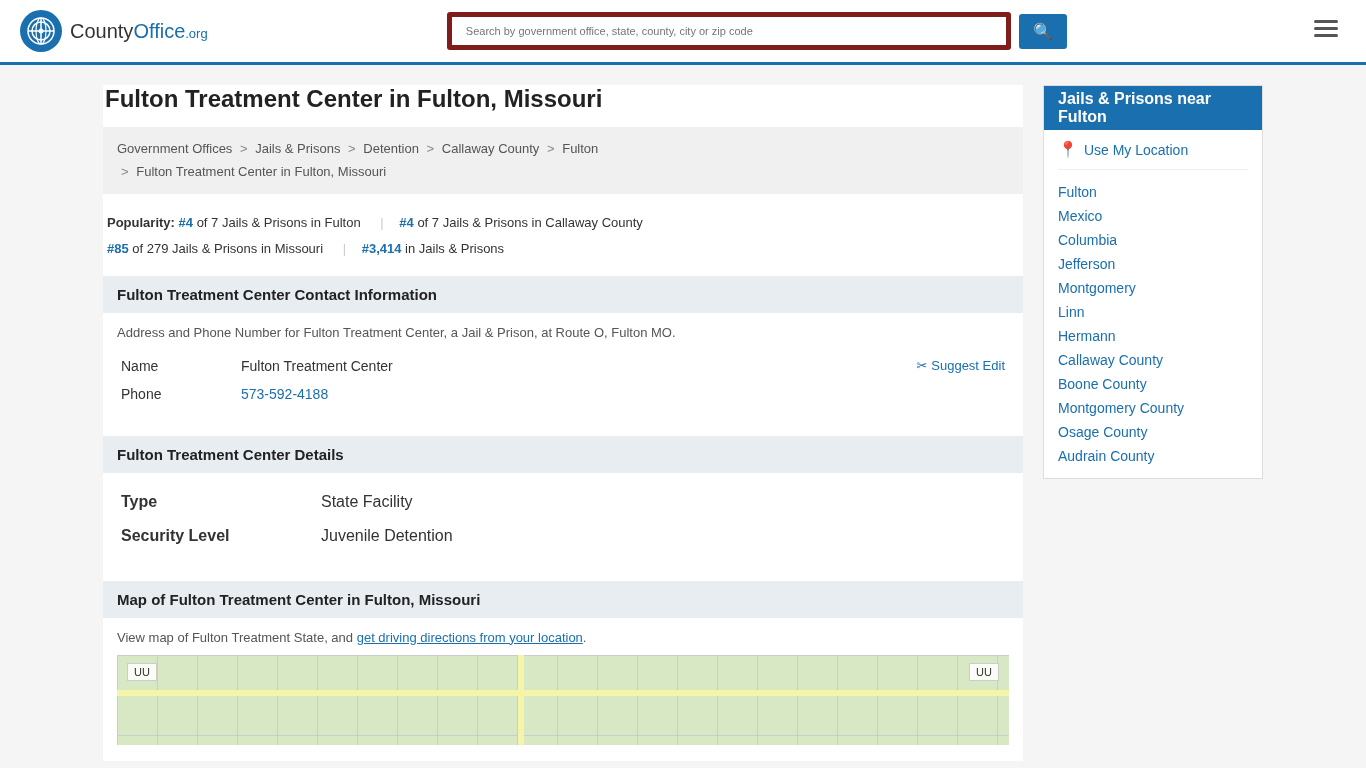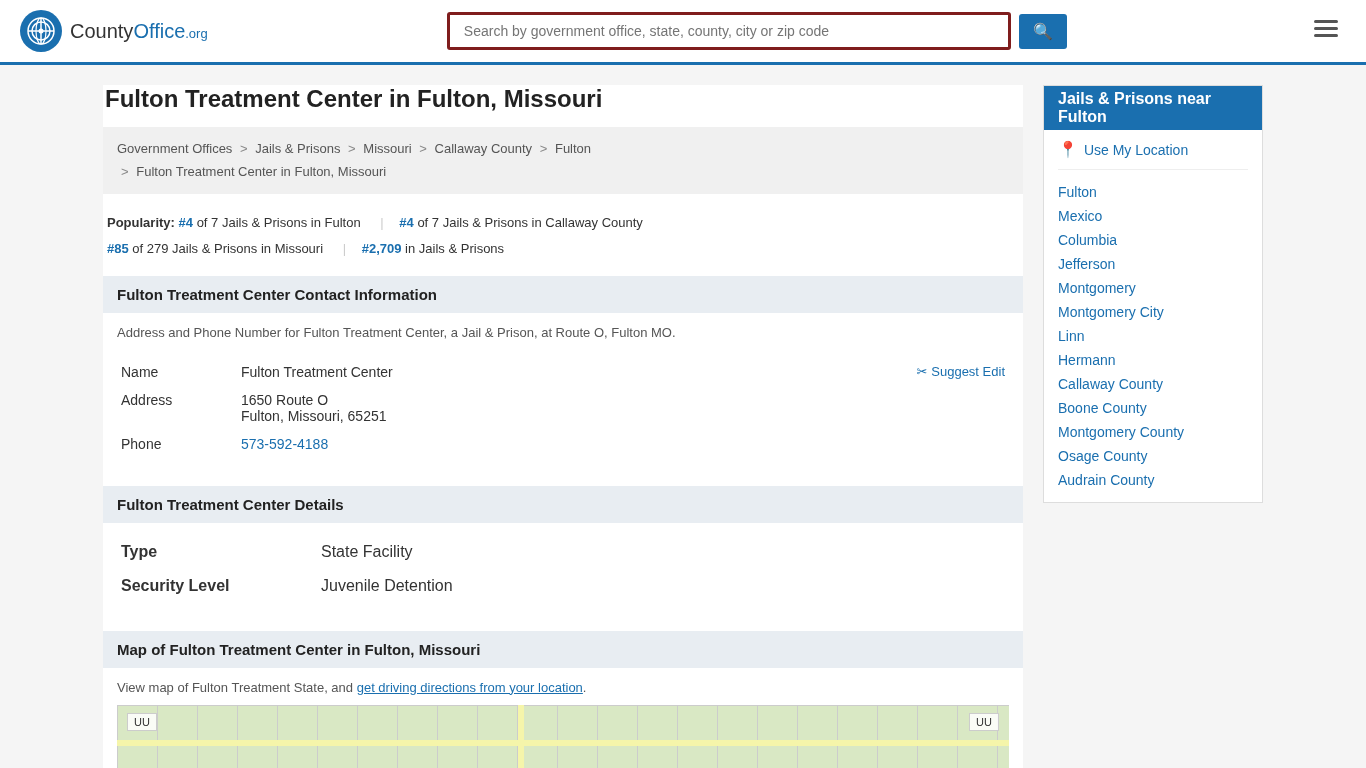--- a/index.html
+++ b/index.html
@@ -46,23 +46,23 @@
       display: flex;
       align-items: center;
       gap: 8px;
       flex: 1;
       max-width: 620px;
       margin: 0 30px;
     }
     #search-input {
       flex: 1;
       padding: 8px 14px;
-      border: 3px solid #7f1d1d;
+      border: 5px solid #7f1d1d;
       border-radius: 3px;
-      font-size: 14px;
+      font-size: 11px;
       outline: none;
     }
     #search-button {
       background: #1a6faf;
       border: none;
       color: white;
       padding: 8px 14px;
       border-radius: 3px;
       cursor: pointer;
       font-size: 16px;
@@ -137,21 +137,21 @@
       margin-bottom: 0;
     }
     .section-body {
       padding: 12px 14px 16px 14px;
     }
 
     
     .info-desc {
       font-size: 13px;
       color: #555;
-      margin-bottom: 18px;
+      margin-bottom: 12px;
     }
     .info-table {
       width: 100%;
       border-collapse: collapse;
     }
     .info-table tr td {
       padding: 6px 4px;
       vertical-align: top;
     }
     .info-table .label-col {
@@ -320,21 +320,21 @@
 <div id="main-container">
 
   <div id="content">
     <h1 id="page-title">Fulton Treatment Center in Fulton, Missouri</h1>
 
     <div id="breadcrumb">
       <a href="#">Government Offices</a>
       <span class="bc-sep">&gt;</span>
       <a href="#">Jails &amp; Prisons</a>
       <span class="bc-sep">&gt;</span>
-      <a href="#">Missouri</a>
+      <a href="#">Detention</a>
       <span class="bc-sep">&gt;</span>
       <a href="#">Callaway County</a>
       <span class="bc-sep">&gt;</span>
       <a href="#">Fulton</a>
       <br>
       <span class="bc-sep">&gt;</span>
       <a href="#">Fulton Treatment Center in Fulton, Missouri</a>
     </div>
 
     <div id="popularity">
@@ -348,21 +348,21 @@
         <span class="pop-num">#4</span>
         <span>of 7 Jails &amp; Prisons in Callaway County</span>
       </span>
       <br>
       <span class="pop-item">
         <span class="pop-num">#85</span>
         <span>of 279 Jails &amp; Prisons in Missouri</span>
       </span>
       <span style="color:#ccc">|</span>
       <span class="pop-item" style="margin-left:12px">
-        <span class="pop-num">#2,709</span>
+        <span class="pop-num">#3,414</span>
         <span>in Jails &amp; Prisons</span>
       </span>
     </div>
 
     <div>
       <div class="section-header">Fulton Treatment Center Contact Information</div>
       <div class="section-body">
         <p class="info-desc">Address and Phone Number for Fulton Treatment Center, a Jail &amp; Prison, at Route O, Fulton MO.</p>
         <table class="info-table">
           <tbody>
@@ -370,27 +370,20 @@
             <td class="label-col">Name</td>
             <td class="value-col">
               <span>Fulton Treatment Center</span>
               <a href="#" class="suggest-edit">
                 <span>✂</span>
                 <span>Suggest Edit</span>
               </a>
             </td>
           </tr>
           <tr>
-            <td class="label-col">Address</td>
-            <td class="value-col">
-              <div>1650 Route O</div>
-              <div>Fulton, Missouri, 65251</div>
-            </td>
-          </tr>
-          <tr>
             <td class="label-col">Phone</td>
             <td class="value-col">
               <a href="tel:5735924188">573-592-4188</a>
             </td>
           </tr>
         </tbody>
           </table>
       </div>
     </div>
 
@@ -439,21 +432,20 @@
         <a href="#" class="sidebar-use-location">
           <span class="location-pin">📍</span>
           <span>Use My Location</span>
         </a>
         <ul class="sidebar-links">
         <li><a href="#">Fulton</a></li>
             <li><a href="#">Mexico</a></li>
             <li><a href="#">Columbia</a></li>
             <li><a href="#">Jefferson</a></li>
             <li><a href="#">Montgomery</a></li>
-            <li><a href="#">Montgomery City</a></li>
             <li><a href="#">Linn</a></li>
             <li><a href="#">Hermann</a></li>
             <li><a href="#">Callaway County</a></li>
             <li><a href="#">Boone County</a></li>
             <li><a href="#">Montgomery County</a></li>
             <li><a href="#">Osage County</a></li>
             <li><a href="#">Audrain County</a></li>
           </ul>
       </div>
     </div>

